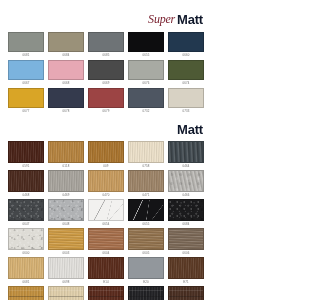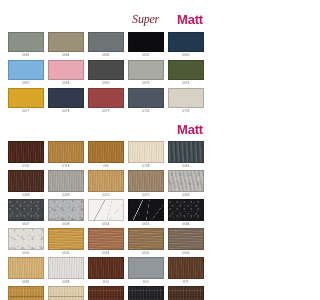--- a/index.html
+++ b/index.html
@@ -23,29 +23,29 @@
     padding-right: 9px;
     line-height: 1;
     white-space: nowrap;
   }
   .hdr-super {
     font-family: "Liberation Serif", serif;
     font-style: italic;
     font-size: 12px;
     color: #7a2230;
     letter-spacing: -0.2px;
-    margin-right: 18px;
+    margin-right: 2px;
     position: relative;
     top: -1px;
   }
   .hdr-matt {
     font-family: "Liberation Sans", sans-serif;
     font-weight: bold;
     font-size: 13px;
-    color: #be185d;
+    color: #0f172a;
     letter-spacing: -0.2px;
   }
   #super-matt-header { padding-top: 11px; padding-bottom: 5px; }
   #matt-header { padding-top: 5px; padding-bottom: 4px; }
 
   
   .grid {
     padding: 0 8px;
   }
   .swatch-row {

